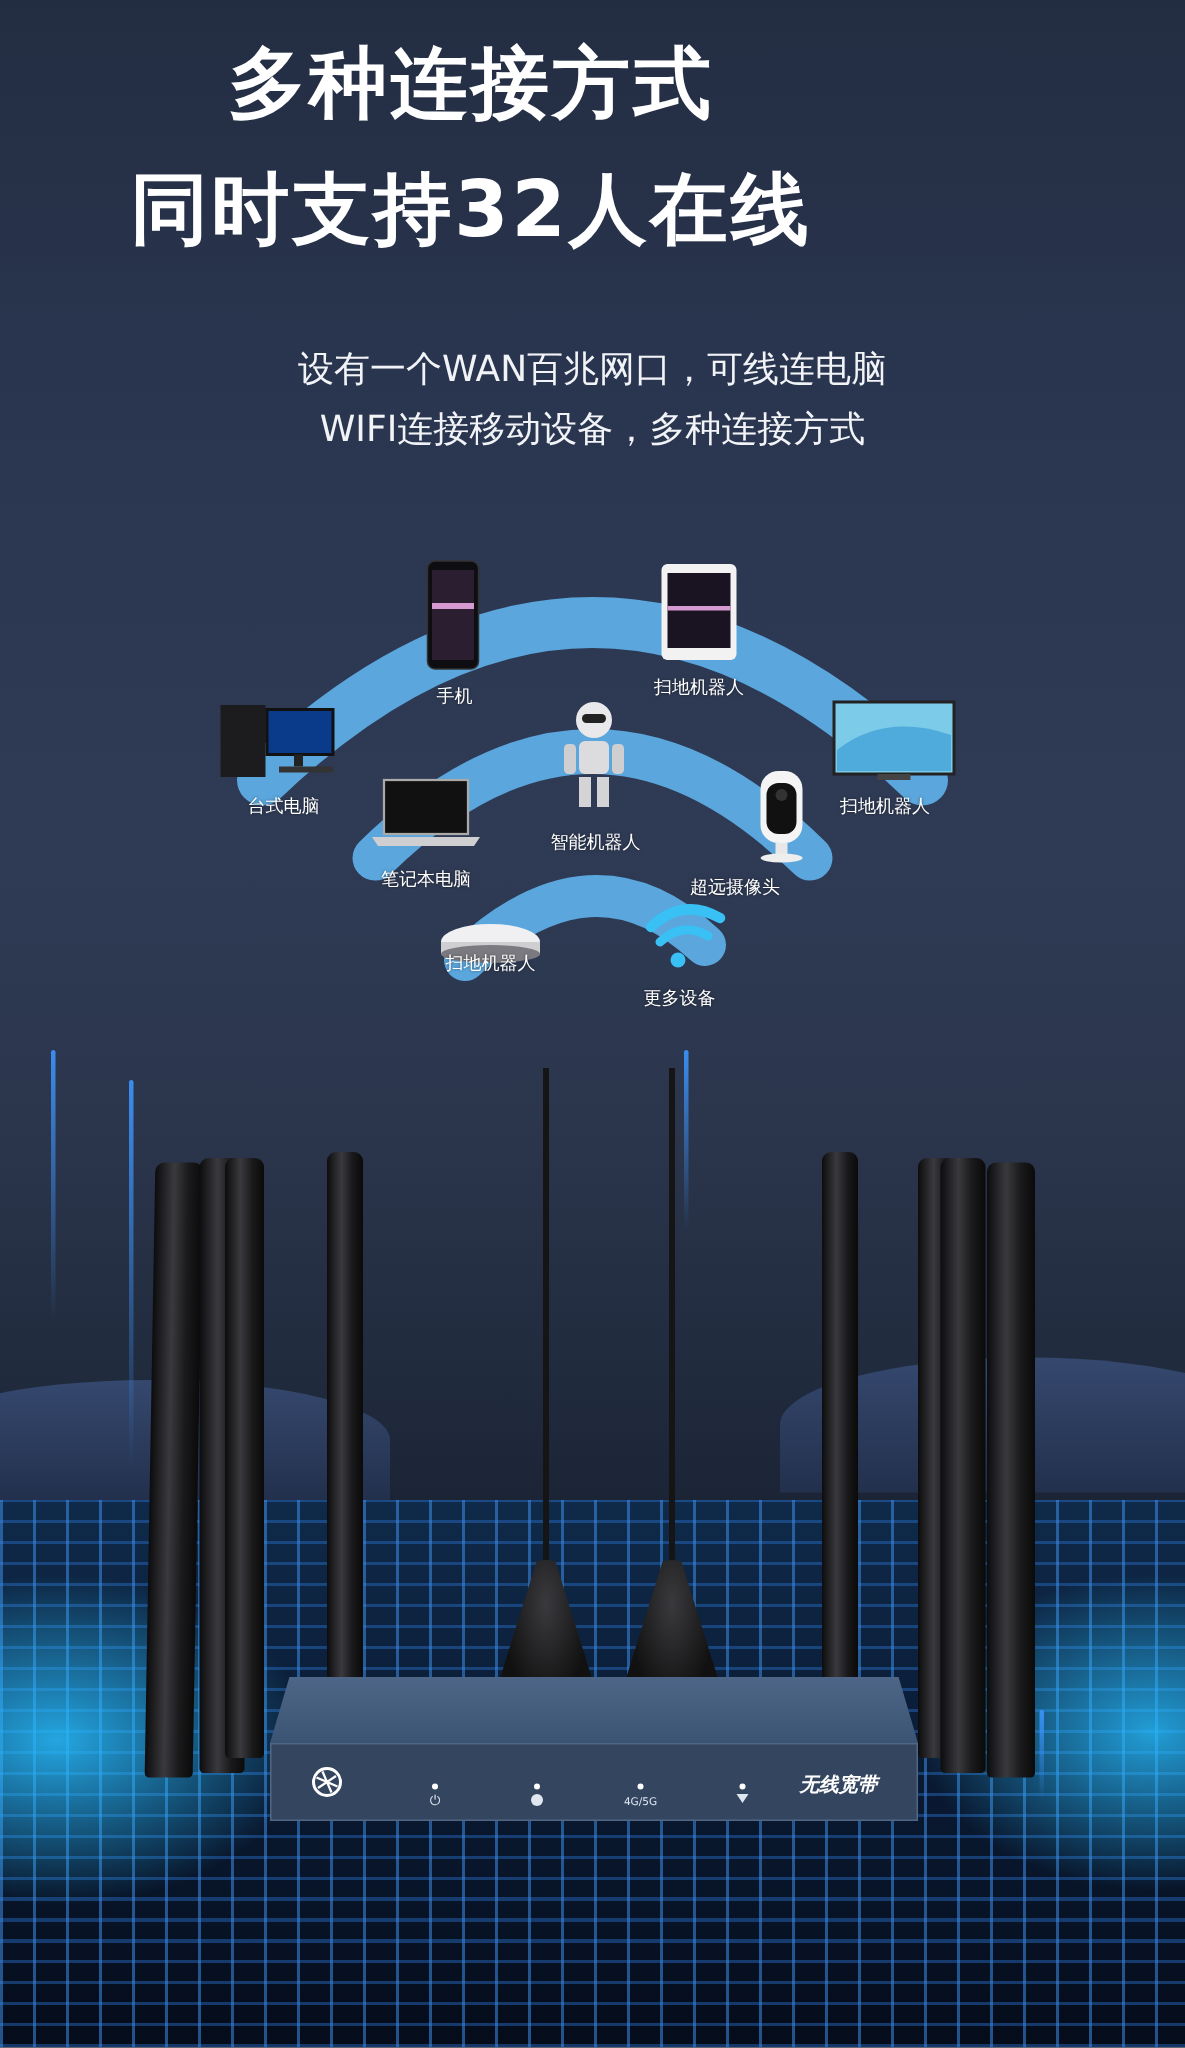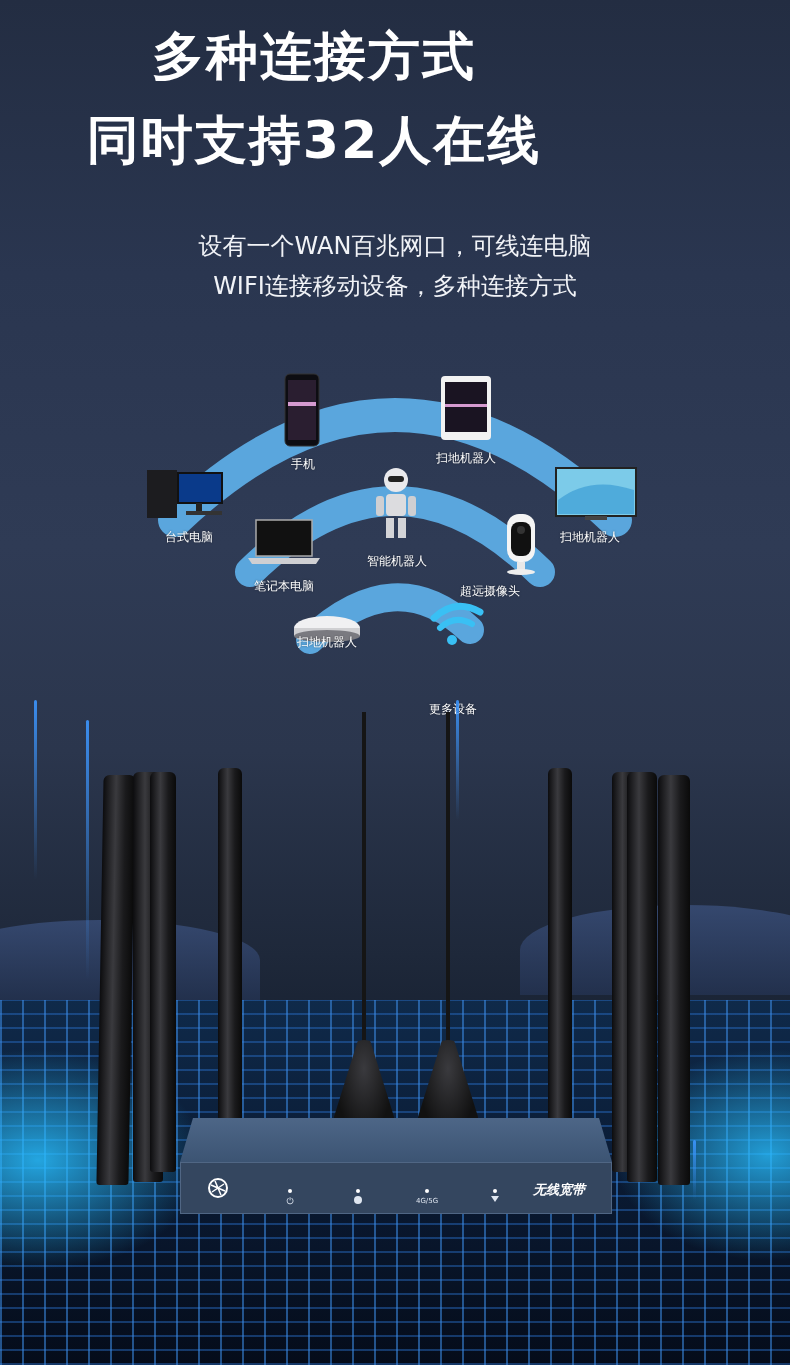--- a/index.html
+++ b/index.html
@@ -103,21 +103,21 @@
 </svg>
 
 <div class="abs dev-label" style="left:303px;top:456px;">手机</div>
 <div class="abs dev-label" style="left:466px;top:450px;">扫地机器人</div>
 <div class="abs dev-label" style="left:189px;top:529px;">台式电脑</div>
 <div class="abs dev-label" style="left:590px;top:529px;">扫地机器人</div>
 <div class="abs dev-label" style="left:397px;top:553px;">智能机器人</div>
 <div class="abs dev-label" style="left:284px;top:578px;">笔记本电脑</div>
 <div class="abs dev-label" style="left:490px;top:583px;">超远摄像头</div>
 <div class="abs dev-label" style="left:327px;top:634px;text-align:right;">扫地机器人</div>
-<div class="abs dev-label" style="left:453px;top:657px;margin-top:44px;">更多设备</div>
+<div class="abs dev-label" style="left:453px;top:657px;">更多设备</div>
 
 <div class="abs hill" style="left:-60px;top:920px;width:320px;height:80px;"></div>
 <div class="abs hill" style="left:520px;top:905px;width:330px;height:90px;"></div>
 <div class="abs floor"></div>
 <div class="abs glow-l"></div>
 <div class="abs glow-r"></div>
 
 <div class="abs dot" style="left:34px;top:700px;height:180px;"></div>
 <div class="abs dot" style="left:86px;top:720px;height:260px;"></div>
 <div class="abs dot" style="left:456px;top:700px;height:120px;"></div>

